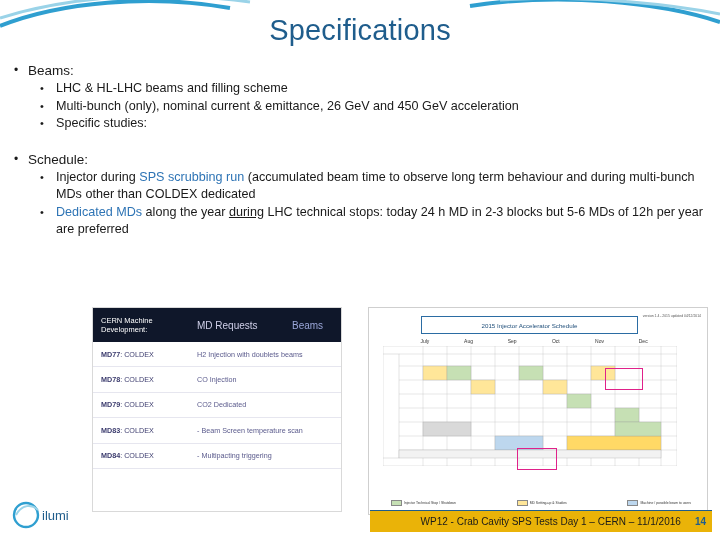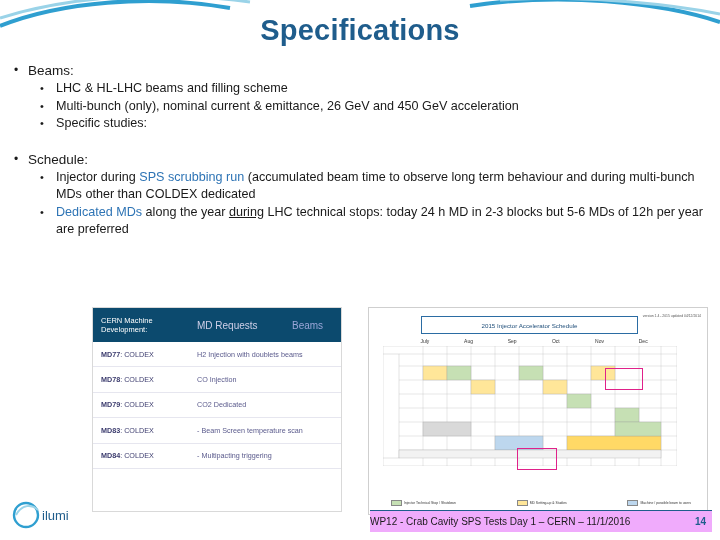--- a/index.html
+++ b/index.html
@@ -30,21 +30,21 @@
   }
   .title {
     position: absolute;
     top: 14px;
     left: 0;
     width: 720px;
     text-align: center;
     font-size: 29px;
     color: #1f5d8c;
     font-family: "Liberation Sans", sans-serif;
-    font-weight: 700;
+    font-weight: 400;
     letter-spacing: 0.2px;
   }
   .body-block {
     position: absolute;
     left: 10px;
     top: 62px;
     width: 705px;
     color: #1a1a1a;
   }
   ul {
@@ -108,21 +108,21 @@
     top: 307px;
     width: 250px;
     height: 205px;
     background: #ffffff;
     border: 1px solid #d9d9d9;
     box-sizing: border-box;
     overflow: hidden;
   }
   .img1-head {
     height: 34px;
-    background: #0c4a6e;
+    background: #0f172a;
     color: #ffffff;
     display: flex;
     align-items: center;
     font-size: 9px;
   }
   .img1-head .c1 { width: 96px; padding-left: 8px; font-size: 7.5px; line-height: 9px; }
   .img1-head .c2 { width: 95px; font-size: 10px; color: #cfcfe8; }
   .img1-head .c3 { flex: 1; font-size: 10px; color: #9aa6d8; }
   .img1-row {
     display: flex;
@@ -209,25 +209,25 @@
     box-sizing: border-box;
   }
 
   
   .footer-bar {
     position: absolute;
     left: 370px;
     bottom: 8px;
     width: 342px;
     height: 22px;
-    background: #f0abfc;
+    background: #eab308;
     border-top: 1px solid #1f5d8c;
     display: flex;
     align-items: center;
-    justify-content: space-between;
+    justify-content: flex-end;
     gap: 14px;
     padding-right: 6px;
     box-sizing: border-box;
   }
   .footer-text {
     font-size: 10px;
     color: #1a1a1a;
   }
   .slide-num {
     font-size: 10px;

